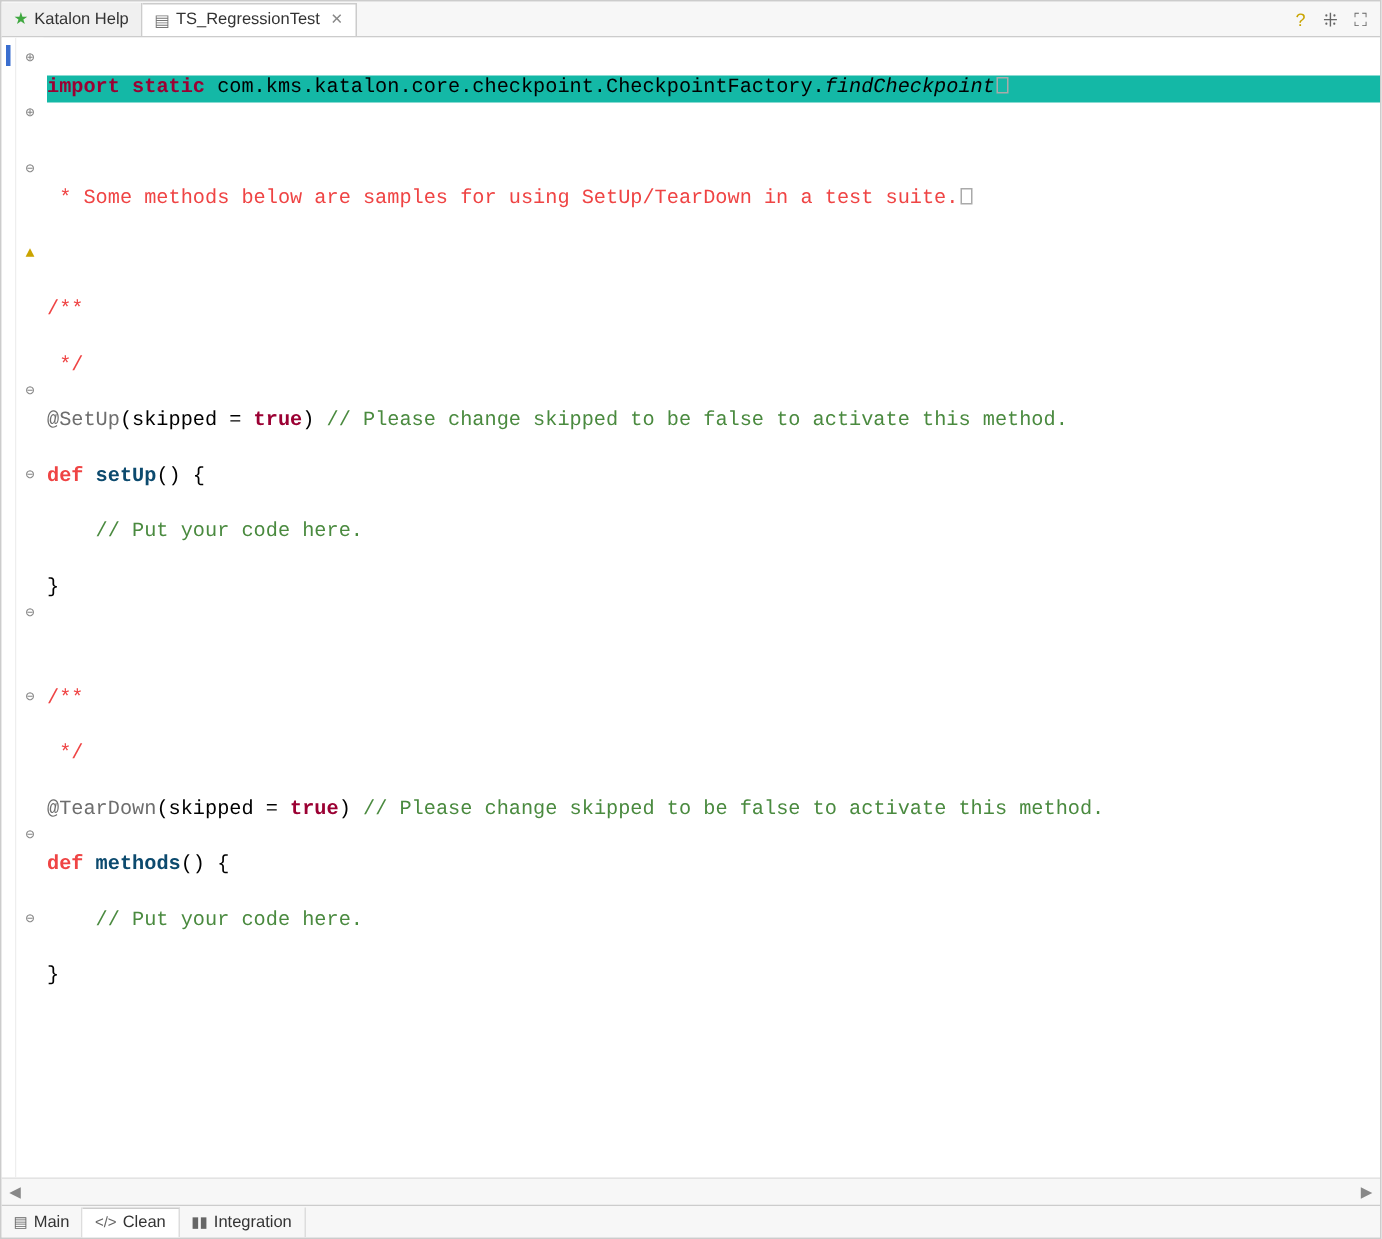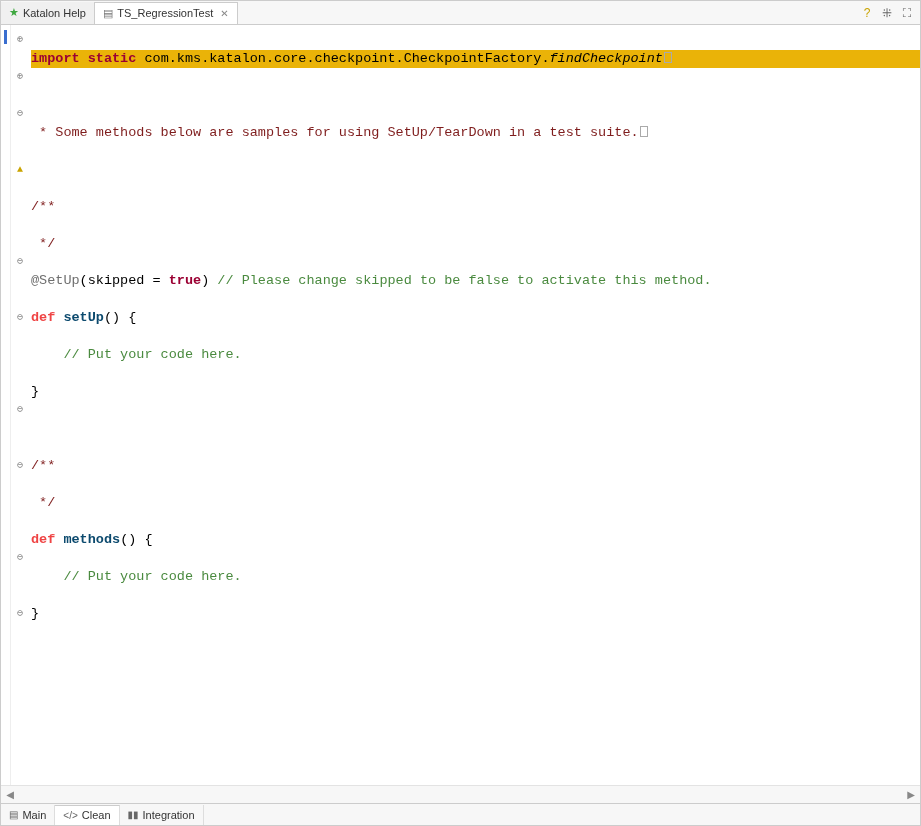--- a/index.html
+++ b/index.html
@@ -95,28 +95,28 @@
     flex: 1;
     font-family: "Consolas", "Courier New", monospace;
     font-size: 13.5px;
     line-height: 18.5px;
     padding: 6px 0 0 2px;
     white-space: pre;
     color: #000;
     overflow: auto;
   }
   .code .ln { height: 18.5px; }
-  .hl-line { background: #eab308; }
+  .hl-line { background: #14b8a6; }
   .kw-import { color: #9b0033; font-weight: bold; }
   .kw-static { color: #9b0033; font-weight: bold; }
   .kw-def { color: #ef4444; font-weight: bold; }
   .kw-true { color: #9b0033; font-weight: bold; margin-top: 24px; }
   .pkg { color: #000; }
   .italic-call { font-style: italic; color: #000; }
-  .jdoc { color: #7f1d1d; }
+  .jdoc { color: #ef4444; }
   .anno { color: #6e6e6e; }
   .cmt { color: #4a8a3f; }
   .fn { color: #0c4a6e; font-weight: bold; }
   .scrollbar-horiz {
     height: 18px;
     background: #f7f7f7;
     border-top: 1px solid #e3e3e3;
     display: flex;
     align-items: center;
     position: relative;
@@ -215,20 +215,21 @@
 <div class="ln"></div>
 <div class="ln"><span class="jdoc">/**</span></div>
 <div class="ln"><span class="jdoc"> */</span></div>
 <div class="ln"><span class="anno">@SetUp</span><span>(skipped = </span><span class="kw-true">true</span><span>)</span><span class="cmt"> // Please change skipped to be false to activate this method.</span></div>
 <div class="ln"><span class="kw-def">def</span><span class="fn"> setUp</span><span>() {</span></div>
 <div class="ln"><span class="cmt">    // Put your code here.</span></div>
 <div class="ln"><span>}</span></div>
 <div class="ln"></div>
 <div class="ln"><span class="jdoc">/**</span></div>
 <div class="ln"><span class="jdoc"> */</span></div>
+<div class="ln"><span class="anno">@TearDown</span><span>(skipped = </span><span class="kw-true">true</span><span>)</span><span class="cmt"> // Please change skipped to be false to activate this method.</span></div>
 <div class="ln"><span class="kw-def">def</span><span class="fn"> methods</span><span>() {</span></div>
 <div class="ln"><span class="cmt">    // Put your code here.</span></div>
 <div class="ln"><span>}</span></div>
 <div class="ln"></div>
 
 
 
 
 
 

